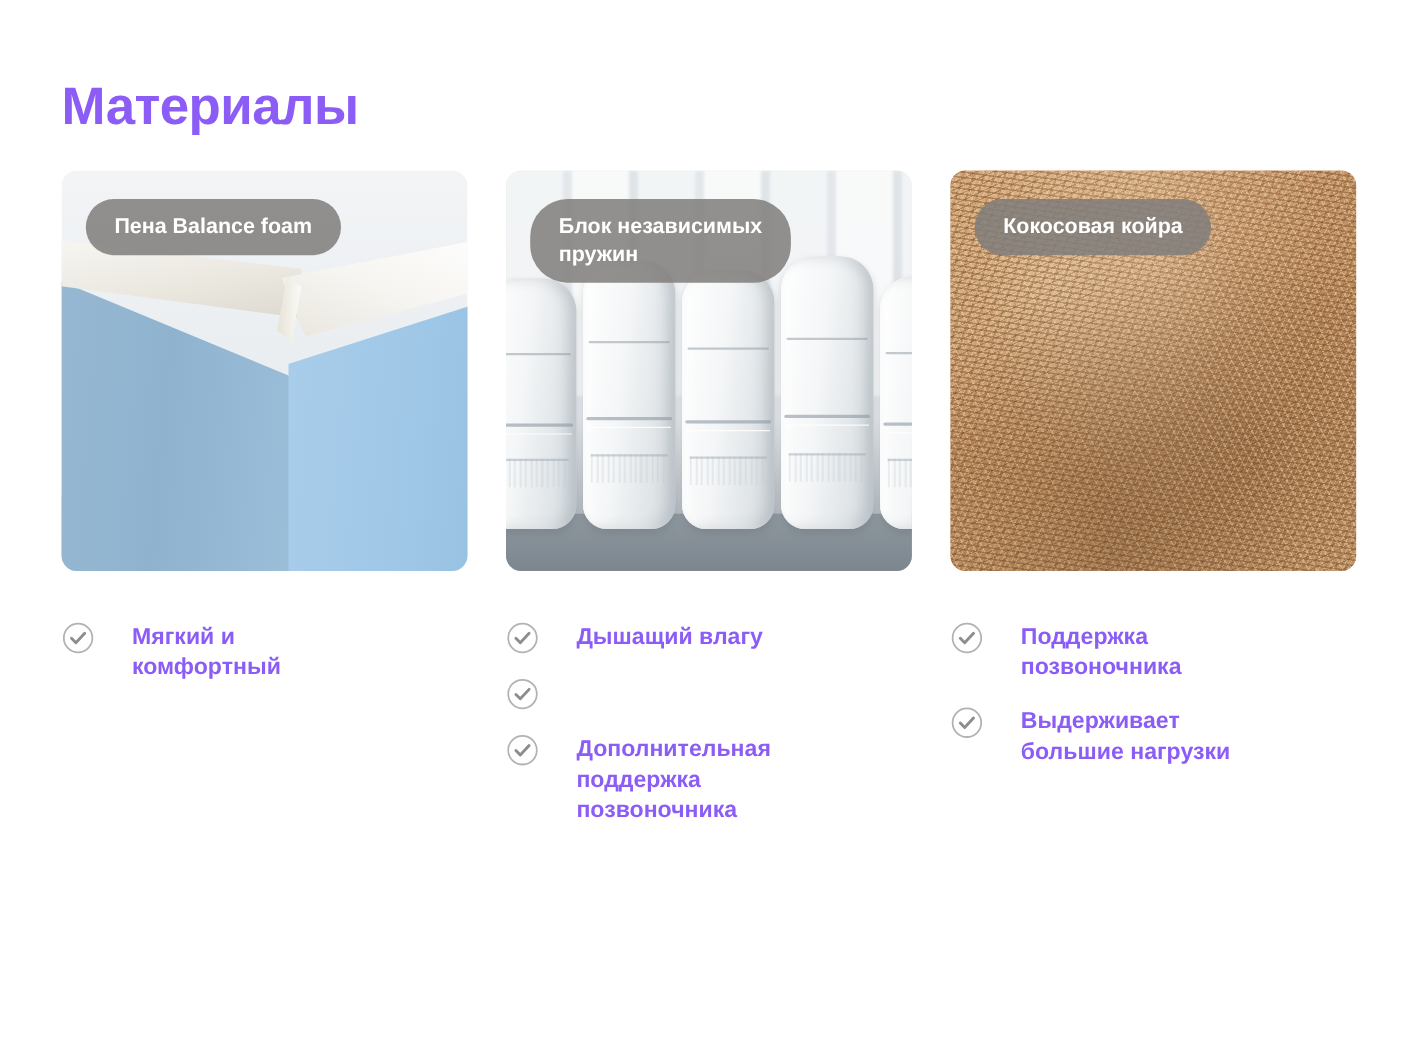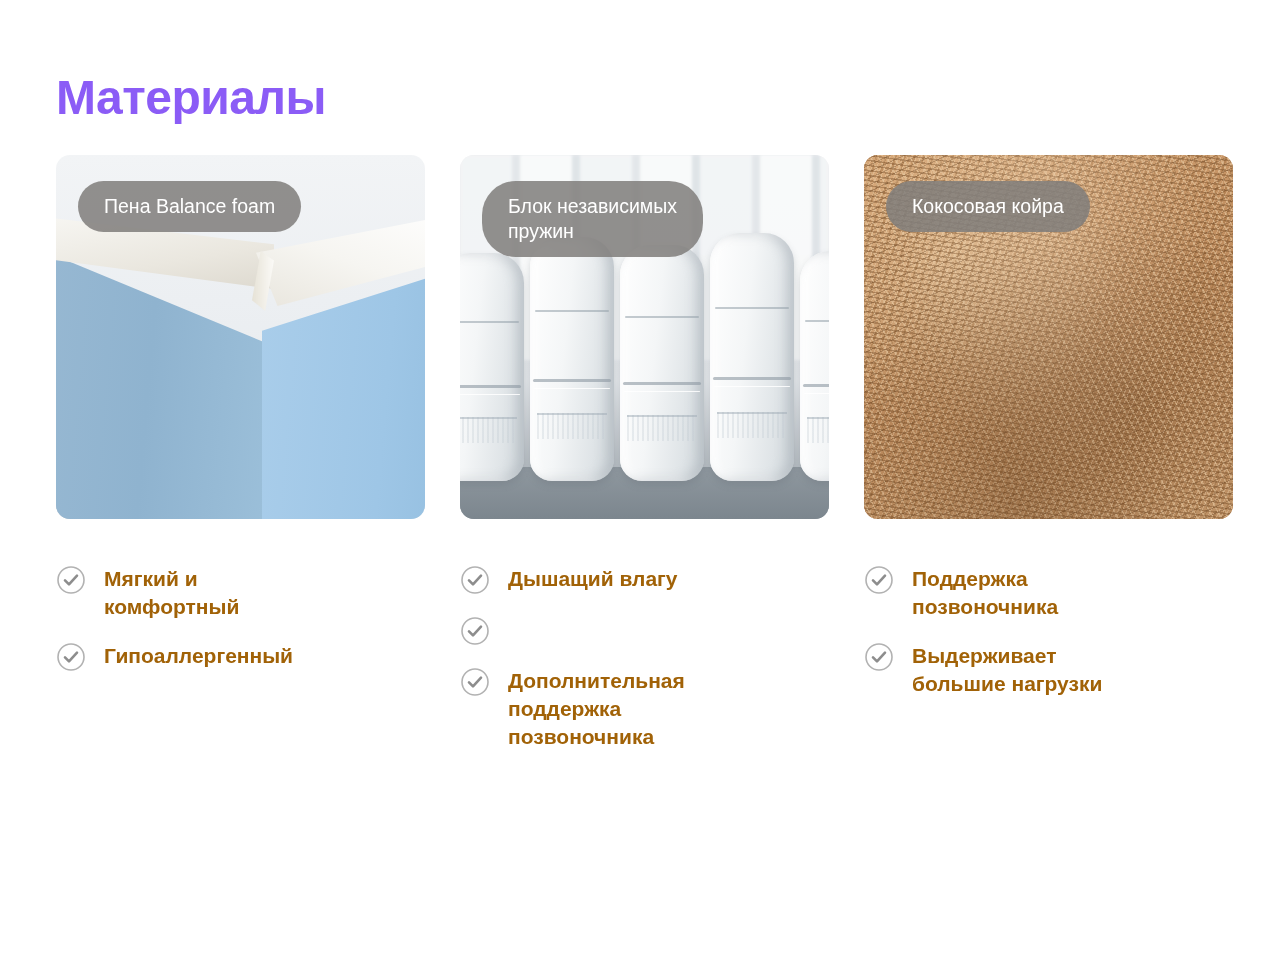--- a/index.html
+++ b/index.html
@@ -196,21 +196,21 @@
   .badge {
     position: absolute;
     left: 22px;
     top: 26px;
     max-width: 320px;
     padding: 13px 26px;
     border-radius: 34px;
     background: rgba(128,126,124,0.86);
     color: #ffffff;
     font-size: 19.5px;
-    font-weight: 400;
+    font-weight: 700;
     line-height: 1.28;
     white-space: pre-line;
   }
 
   
   .features {
     position: absolute;
     left: 56px;
     top: 564px;
     width: 1172px;
@@ -232,24 +232,25 @@
   .check-icon {
     flex: 0 0 auto;
     width: 30px;
     height: 30px;
     margin-top: 1px;
   }
   .check-icon svg { display: block; }
   .feature-text {
     font-size: 21px;
     font-weight: 700;
-    color: #a16207;
+    color: #8b5cf6;
     line-height: 1.33;
     white-space: pre-line;
     padding-top: 1px;
+    margin-left: 16px;
   }
 </style>
 </head>
 <body>
 
 <div class="page">
 
   <h1 class="page-title">Материалы</h1>
 
   <div class="cards">
@@ -307,29 +308,20 @@
       <div class="feature-item">
         <span class="check-icon">
           <svg width="30" height="30" viewBox="0 0 30 30">
               <circle cx="15" cy="15" r="13" fill="none" stroke="#b2b2b2" stroke-width="1.6"></circle>
               <path d="M9 15.3l4 4 8-8.6" fill="none" stroke="#8d8d8d" stroke-width="2.6" stroke-linecap="round" stroke-linejoin="round"></path>
             </svg>
         </span>
         <span class="feature-text">Мягкий и
 комфортный</span>
       </div>
-      <div class="feature-item">
-        <span class="check-icon">
-          <svg width="30" height="30" viewBox="0 0 30 30">
-              <circle cx="15" cy="15" r="13" fill="none" stroke="#b2b2b2" stroke-width="1.6"></circle>
-              <path d="M9 15.3l4 4 8-8.6" fill="none" stroke="#8d8d8d" stroke-width="2.6" stroke-linecap="round" stroke-linejoin="round"></path>
-            </svg>
-        </span>
-        <span class="feature-text">Гипоаллергенный</span>
-      </div>
     </div>
 
     <div class="feature-col">
       <div class="feature-item">
         <span class="check-icon">
           <svg width="30" height="30" viewBox="0 0 30 30">
               <circle cx="15" cy="15" r="13" fill="none" stroke="#b2b2b2" stroke-width="1.6"></circle>
               <path d="M9 15.3l4 4 8-8.6" fill="none" stroke="#8d8d8d" stroke-width="2.6" stroke-linecap="round" stroke-linejoin="round"></path>
             </svg>
         </span>

